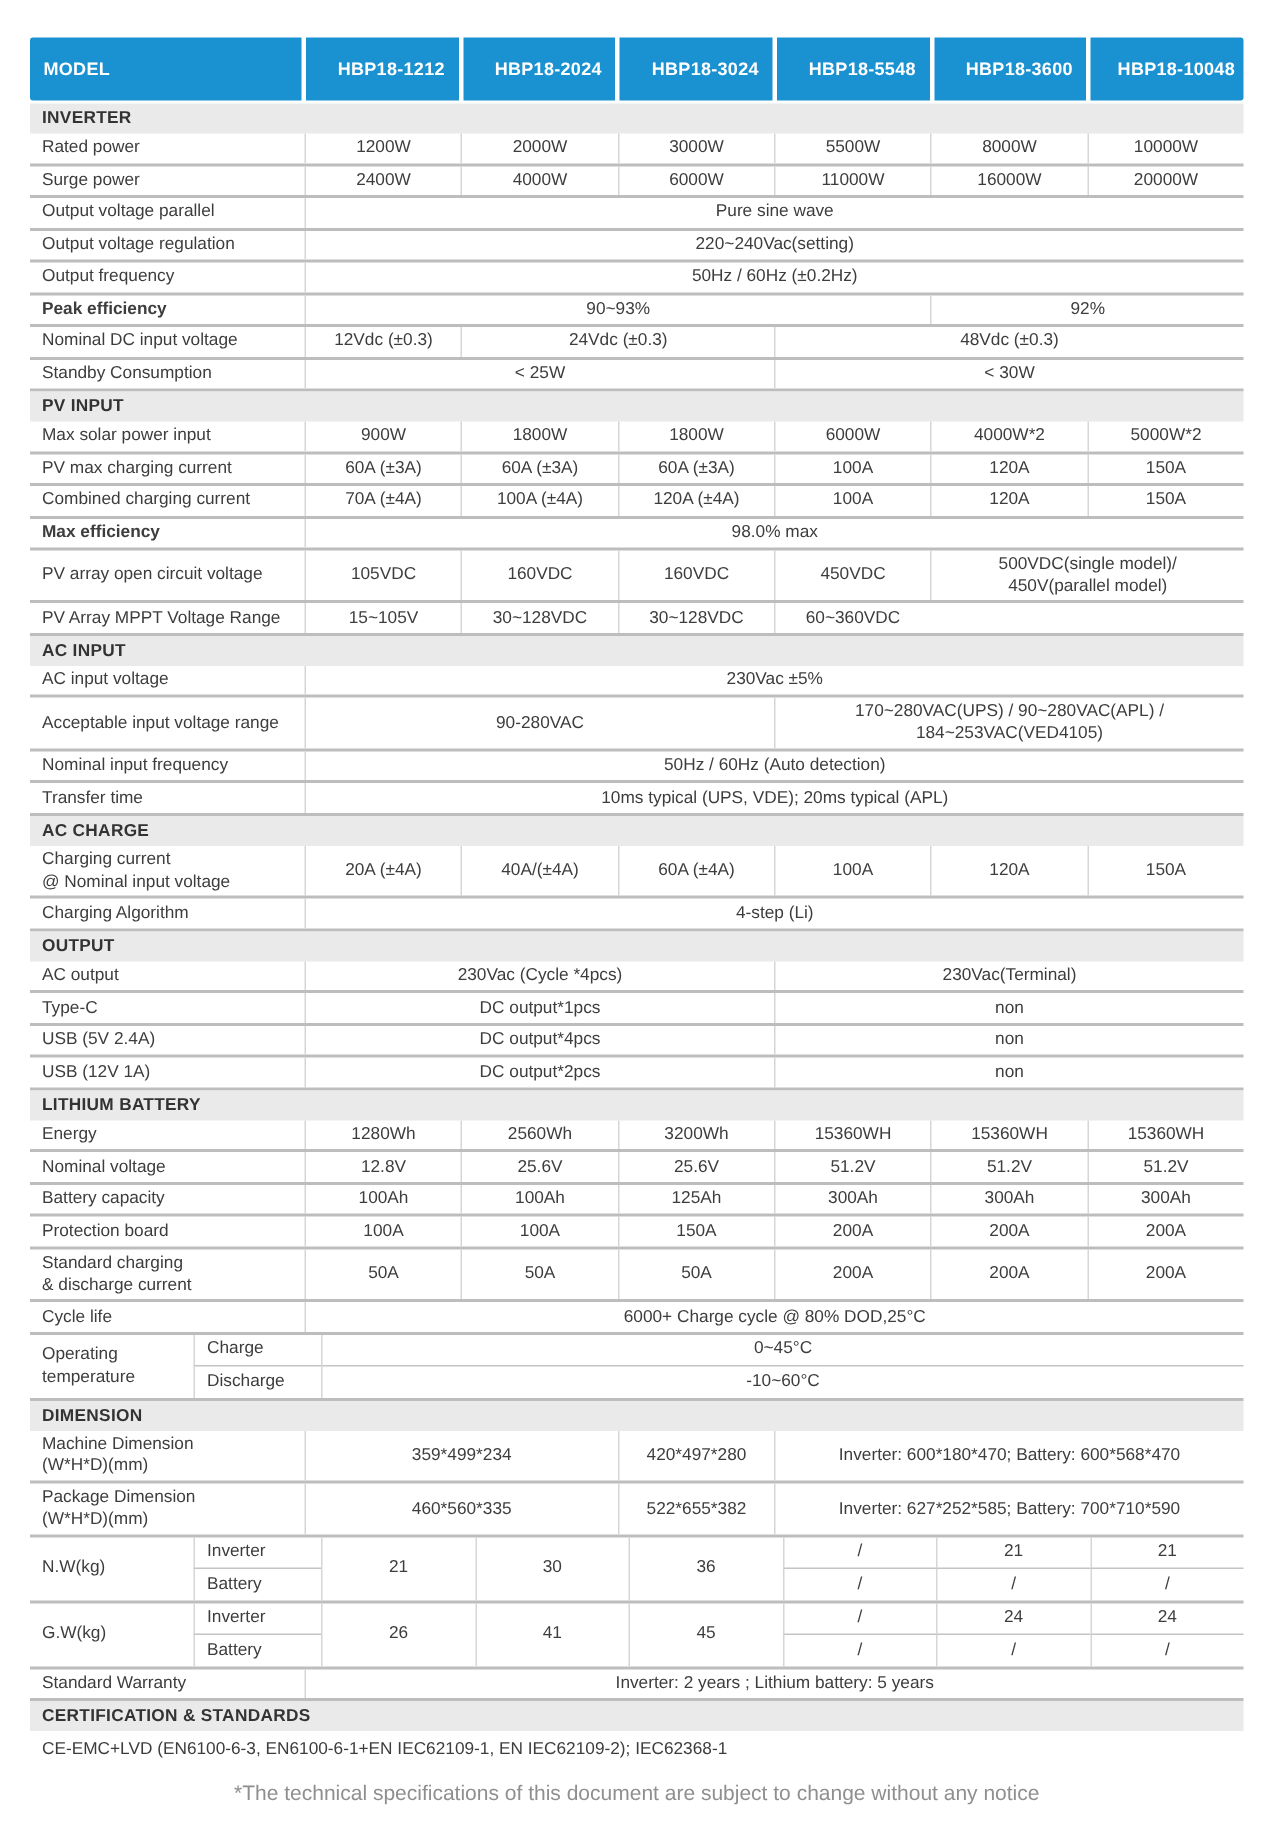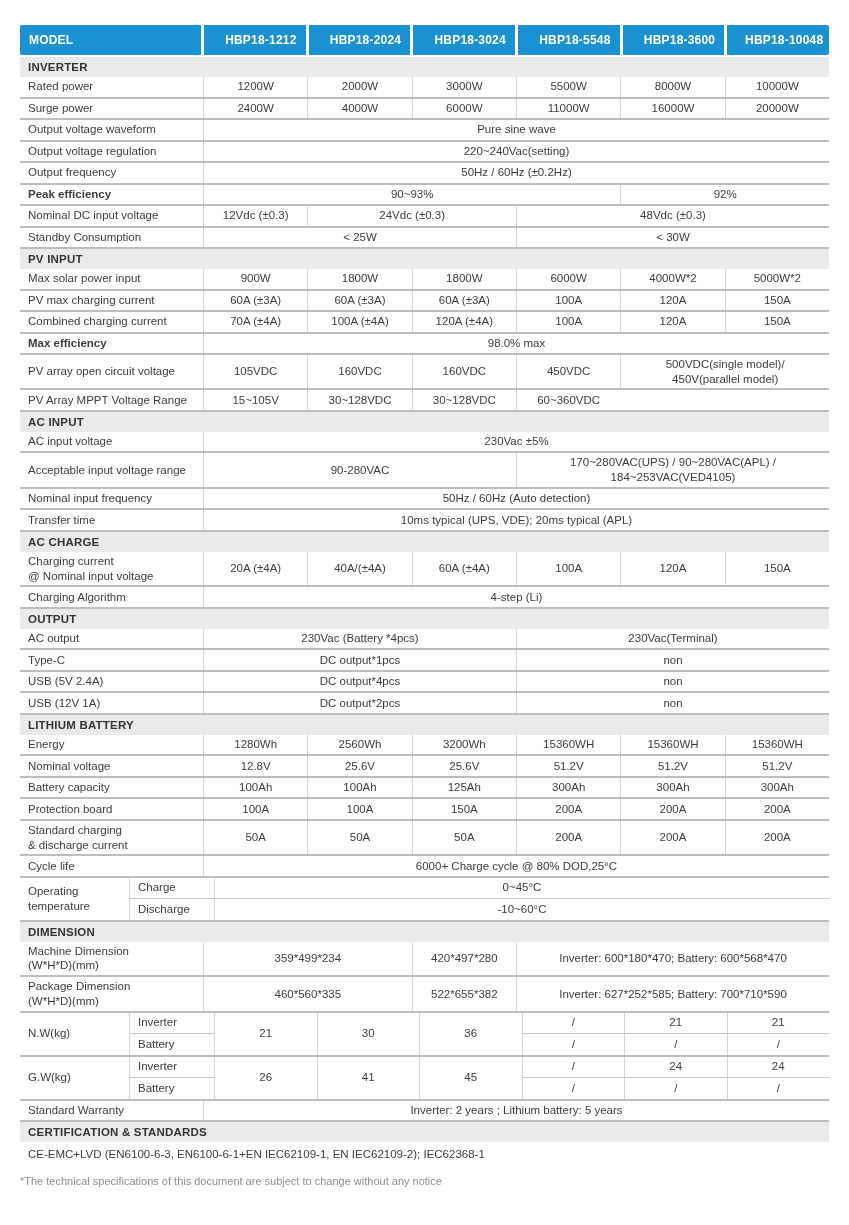--- a/index.html
+++ b/index.html
@@ -3,21 +3,21 @@
 <meta charset="utf-8">
 <style>
   html,body{margin:0;padding:0;}
   body{
     width:849px;height:1225px;overflow:hidden;background:#ffffff;
     font-family:"Liberation Sans","DejaVu Sans",sans-serif;
     color:var(--text,#3d3d3d);
   }
   .sheet{padding:25px 20px 0 20px;box-sizing:border-box;}
   
-  .hdr{display:flex;gap:3px;height:30px;margin-bottom:2px;}
+  .hdr{display:flex;gap:3px;height:42px;margin-bottom:2px;}
   .hcell{
     background:var(--header-bg,#1a92d2);color:var(--header-text,#ffffff);
     font-weight:bold;font-size:12px;display:flex;align-items:center;justify-content:center;
     flex:1;letter-spacing:.2px;padding-left:12px;
   }
   .hcell.hlabel{flex:0 0 181px;justify-content:flex-start;padding-left:9px;box-sizing:border-box;border-radius:2px 0 0 2px;}
   .hcell:last-child{border-radius:0 2px 2px 0;}
   
   .secbar{
     background:var(--section-bg,#eaeaea);font-weight:bold;font-size:11.5px;color:#333333;
@@ -41,21 +41,21 @@
   .g-outer{
     flex:0 0 98px;box-sizing:border-box;padding:2px 2px 2px 8px;display:flex;align-items:center;
     font-size:11.5px;line-height:1.28;white-space:pre-line;
   }
   .g-grid{flex:1;display:grid;grid-template-columns:85px repeat(6,1fr);grid-auto-rows:minmax(21px,auto);padding-left:11px;}
   .g-sub{justify-content:flex-start;text-align:left;padding-left:8px;}
   .gb{border-bottom:1.5px solid #c4c4c4;}
   
   .fullrow{padding:5px 8px 4px 8px;font-size:11.5px;line-height:1.28;}
   
-  .footnote{text-align:left;font-size:11px;color:var(--footer-text,#8f8f8f);margin-top:9px;}
+  .footnote{text-align:center;font-size:14px;color:var(--footer-text,#8f8f8f);margin-top:9px;}
 </style>
 </head>
 <body>
 
 <div class="sheet">
 
   <div class="hdr">
     <div class="hcell hlabel">MODEL</div>
     <div class="hcell">HBP18-1212</div>
     <div class="hcell">HBP18-2024</div>
@@ -83,21 +83,21 @@
         <div class="vals">
           <div class="cell">2400W</div>
           <div class="cell">4000W</div>
           <div class="cell">6000W</div>
           <div class="cell">11000W</div>
           <div class="cell">16000W</div>
           <div class="cell">20000W</div>
         </div>
       </div>
       <div class="row">
-        <div class="label">Output voltage waveform</div>
+        <div class="label">Output voltage parallel</div>
         <div class="vals">
           <div class="cell" style="grid-column: span 6;">Pure sine wave</div>
         </div>
       </div>
       <div class="row">
         <div class="label">Output voltage regulation</div>
         <div class="vals">
           <div class="cell" style="grid-column: span 6;">220~240Vac(setting)</div>
         </div>
       </div>
@@ -232,21 +232,21 @@
       <div class="row">
         <div class="label">Charging Algorithm</div>
         <div class="vals">
           <div class="cell" style="grid-column: span 6;">4-step (Li)</div>
         </div>
       </div>
       <div class="secbar">OUTPUT</div>
       <div class="row">
         <div class="label">AC output</div>
         <div class="vals">
-          <div class="cell" style="grid-column: span 3;">230Vac (Battery *4pcs)</div>
+          <div class="cell" style="grid-column: span 3;">230Vac (Cycle *4pcs)</div>
           <div class="cell" style="grid-column: span 3;">230Vac(Terminal)</div>
         </div>
       </div>
       <div class="row">
         <div class="label">Type-C</div>
         <div class="vals">
           <div class="cell" style="grid-column: span 3;">DC output*1pcs</div>
           <div class="cell" style="grid-column: span 3;">non</div>
         </div>
       </div>

